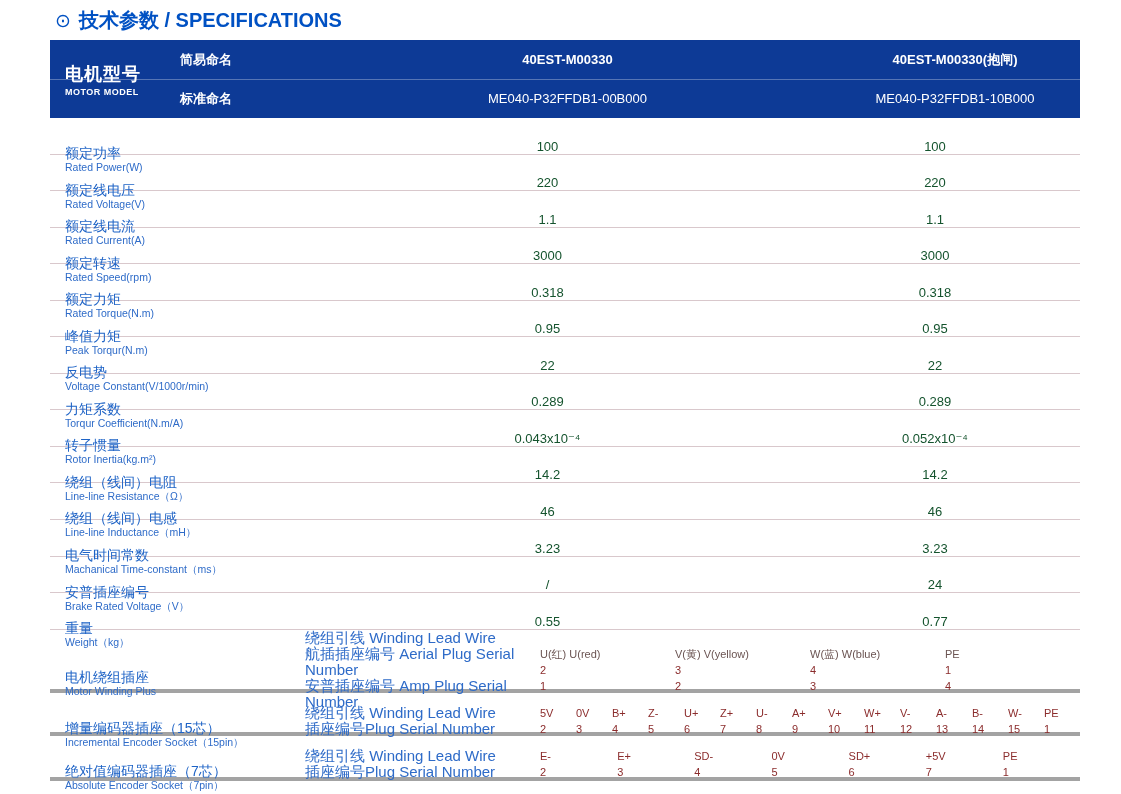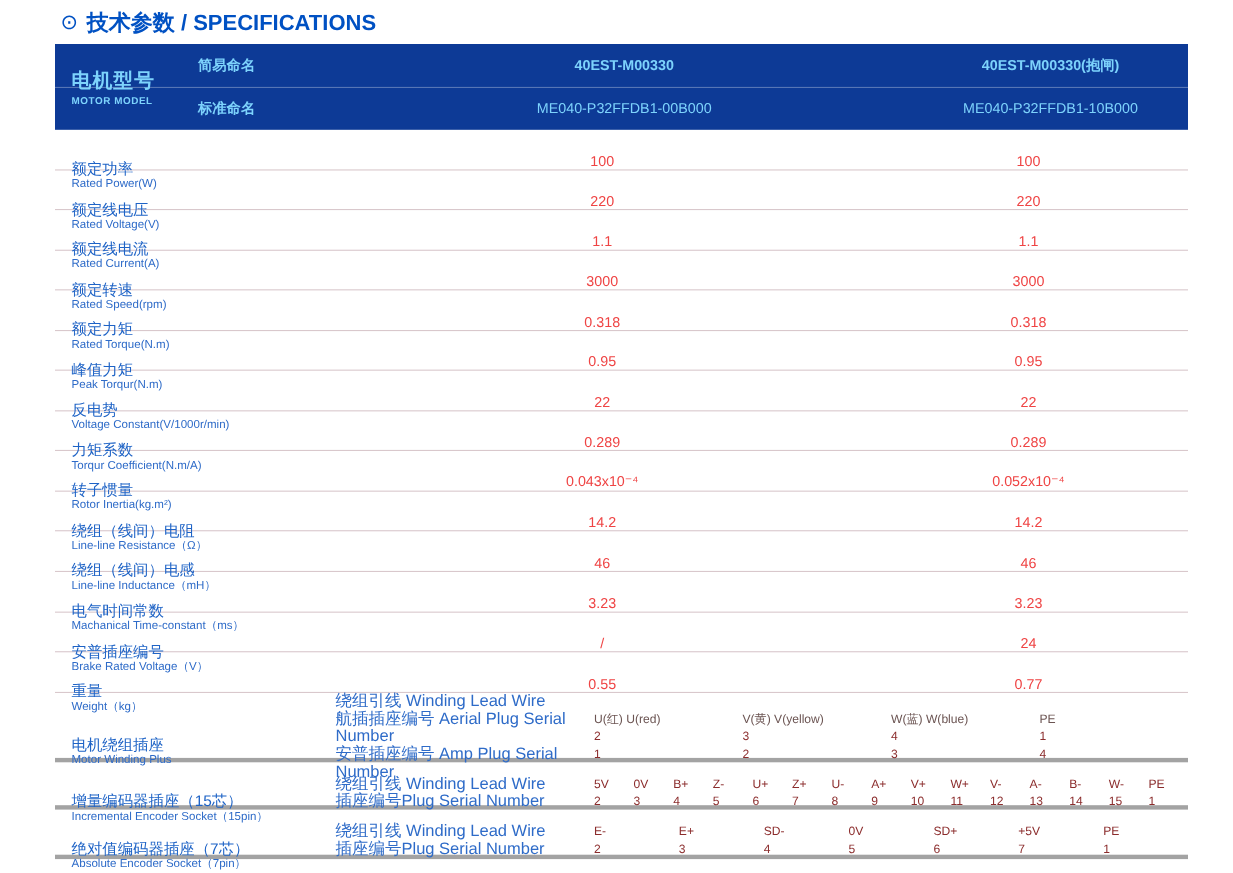--- a/index.html
+++ b/index.html
@@ -6,40 +6,40 @@
   body { background:#ffffff; font-family:"Liberation Sans","DejaVu Sans",sans-serif; }
   .page { position:relative; width:1121px; height:794px; background:#fff; overflow:hidden; }
 
   .title-row { position:absolute; top:7px; left:55px; display:flex; align-items:center; gap:8px;
                color:#0051c3; font-size:20px; font-weight:bold; }
   .title-icon { font-size:19px; font-weight:normal; }
 
   .spec-table { position:absolute; top:40px; left:50px; width:1030px; }
 
   
-  .thead { position:relative; height:78px; background:#0d3a96; color:#7dd3fc; }
+  .thead { position:relative; height:78px; background:#0d3a96; color:#ffffff; }
   .head-divider { position:absolute; left:0; top:50%; width:100%; height:1px;
                   background:rgba(255,255,255,0.30); z-index:1; }
   .motor-model { position:absolute; left:15px; top:50%; transform:translateY(-50%);
                  z-index:2; width:100px; }
   .motor-model .cn { font-size:18px; font-weight:bold; letter-spacing:1px; }
   .motor-model .en { font-size:9px; font-weight:bold; letter-spacing:0.5px; margin-top:1px; }
   .head-rows { position:absolute; inset:0; display:flex; flex-direction:column; z-index:2;margin-left:20px; }
   .head-row { flex:1; display:grid; grid-template-columns:110px 145px 485px 290px; align-items:center; }
   .head-label { font-size:13px; font-weight:bold; grid-column:2; }
   .head-val { font-size:13px; text-align:center; }
   .head-row.simple .head-val { font-weight:bold; }
 
   
   .spec-row { display:grid; grid-template-columns:255px 485px 290px; height:36.55px;
               border-bottom:1px solid #d9c8cc; align-items:center; }
   .label-cell { padding-left:15px; }
   .label-cn { color:#1e63c6; font-size:14px; line-height:16px;margin-top:27px; }
   .label-en { color:#2e6bc8; font-size:10.5px; line-height:13px; }
-  .val-cell { text-align:center; color:#ef4444; font-size:13px; }
+  .val-cell { text-align:center; color:#14532d; font-size:13px; }
 
   
   .conn-row { display:grid; grid-template-columns:255px 235px 540px;
               border-bottom:4px solid #a3a3a3; align-items:center; }
   .conn-row.winding { height:63px; }
   .conn-row.enc15 { height:43px; }
   .conn-row.enc7 { height:45px; }
   .sub-lines { color:#2e6bc8; font-size:15px; line-height:16px; }
   .pins { display:flex; width:100%; }
   .pin-col { flex:1; text-align:left; font-size:11px; line-height:16px; }

